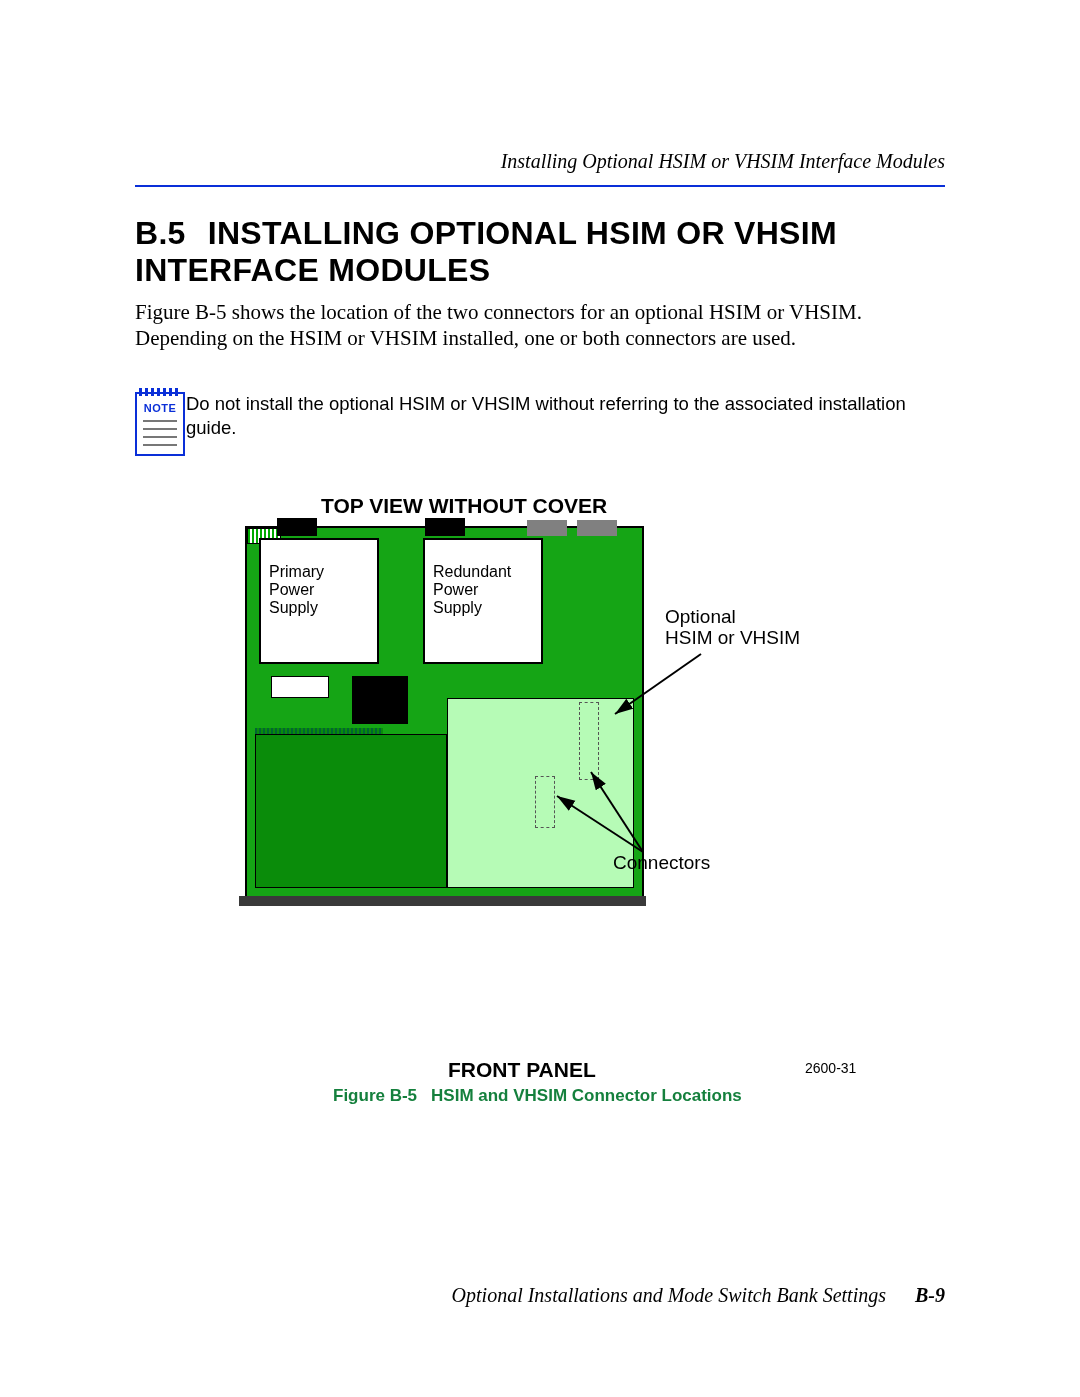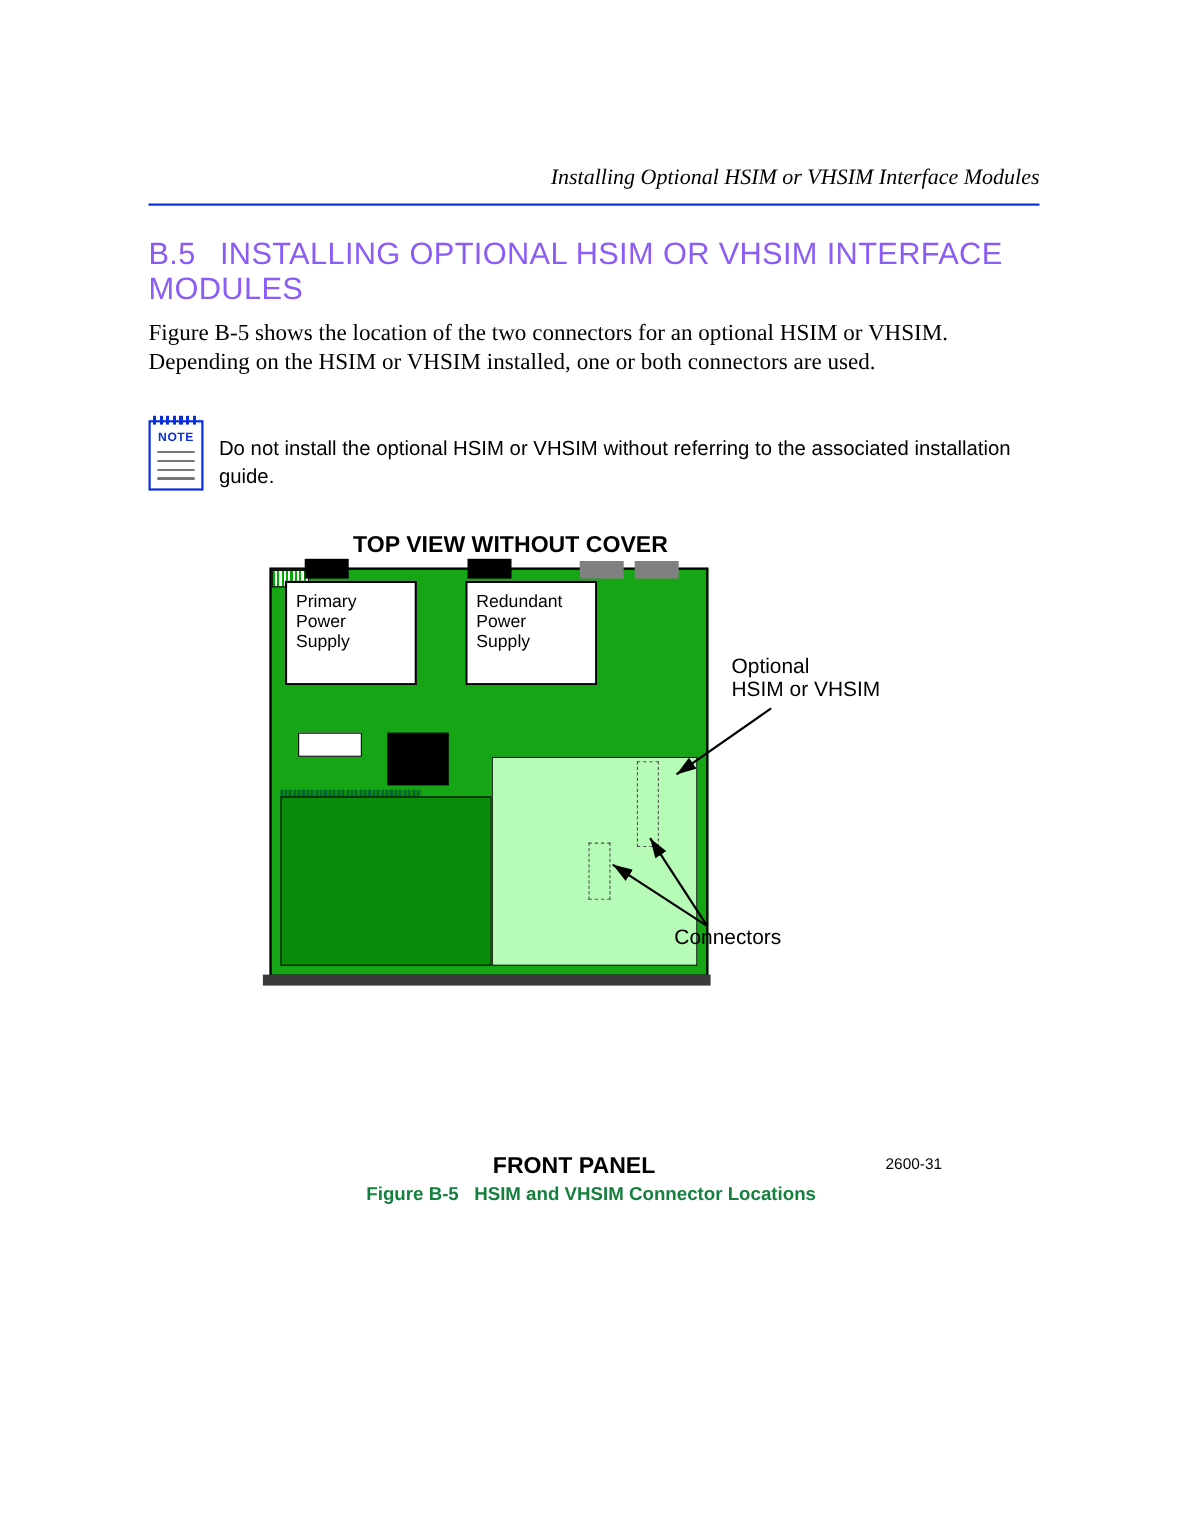--- a/index.html
+++ b/index.html
@@ -23,37 +23,37 @@
     text-align: right;
     font-size: 20px;
     margin-bottom: 12px;
   }
   .hr {
     border: none;
     border-top: 2px solid #0a2fd8;
     margin: 0 0 28px 0;
   }
   .section-title {
-    color: #8b5cf6;
-    font-family: Helvetica, Arial, sans-serif;
-    font-weight: 400;
-    font-size: 28px;
+    color: #000000;
+    font-family: Helvetica, Arial, sans-serif;
+    font-weight: 700;
+    font-size: 32px;
     letter-spacing: 0.3px;
     margin-bottom: 10px;
   }
   .section-title .num { margin-right: 22px; }
   .body-text {
     font-size: 21px;
     line-height: 1.25;
     margin-bottom: 40px;
   }
   .note-row {
     display: flex;
-    gap: 14px;
-    align-items: flex-end;
+    gap: 1px;
+    align-items: flex-start;
     margin-bottom: 38px;
   }
   .note-icon {
     width: 50px;
     height: 64px;
     border: 2px solid #0a2fd8;
     background: #fff;
     position: relative;
     box-sizing: border-box;
     flex: 0 0 50px;
@@ -104,24 +104,24 @@
     background: #15a515;
     border: 2px solid #000;
   }
   .black-tab { position: absolute; top: -10px; width: 40px; height: 18px; background:#000; }
   .black-tab.t1 { left: 30px; }
   .black-tab.t2 { left: 178px; }
   .gray-tab { position: absolute; top: -8px; width: 40px; height: 16px; background:#808080; }
   .gray-tab.g1 { left: 280px; }
   .gray-tab.g2 { left: 330px; }
   .psu {
-    position: absolute; top: 10px; width: 120px; height: 95px;
+    position: absolute; top: 10px; width: 120px; height: 126px;
     background:#fff; border:2px solid #000;
     font-family: Helvetica, Arial, sans-serif; font-size: 16px;
-    padding: 9px 8px; box-sizing: border-box; line-height: 1.15;
+    padding: 23px 8px; box-sizing: border-box; line-height: 1.15;
   }
   .psu.left { left: 12px; }
   .psu.right { left: 176px; }
   .small-white { position:absolute; background:#fff; border:1.5px solid #000; }
   .sw1 { top:148px; left:24px; width:56px; height:20px; }
   .sw2 { top:156px; left:278px; width:32px; height:14px; background: repeating-linear-gradient(90deg,#0a0 0 2px,#fff 2px 4px); border:1.5px solid #000;}
   .black-block { position:absolute; top:148px; left:105px; width:56px; height:48px; background:#000; }
   .light-panel { position:absolute; top:170px; left:200px; right:8px; bottom:8px; background:#b6fbb6; border:1.5px solid #000;}
   .dark-panel { position:absolute; top:206px; left:8px; width:190px; bottom:8px; background:#0a8c0a; border:1.5px solid #000;}
   .dark-strip { position:absolute; top:200px; left:8px; width:128px; height:8px; background: repeating-linear-gradient(90deg,#063 0 2px,#0a8c0a 2px 4px); }
@@ -226,13 +226,17 @@
       <line x1="398" y1="358" x2="346" y2="278" stroke="#000" stroke-width="2" marker-end="url(#ah)"></line>
     </svg>
 
     <div class="fig-bottom-label">FRONT PANEL</div>
     <div class="fig-code">2600-31</div>
     <div class="fig-caption">
       <span class="lead">Figure B-5</span><span>HSIM and VHSIM Connector Locations</span>
     </div>
   </div>
 
+  <div class="footer">
+    <span class="ft-text">Optional Installations and Mode Switch Bank Settings</span>
+    <span class="ft-page">B-9</span>
+  </div>
 </div>
 
 </body></html>

